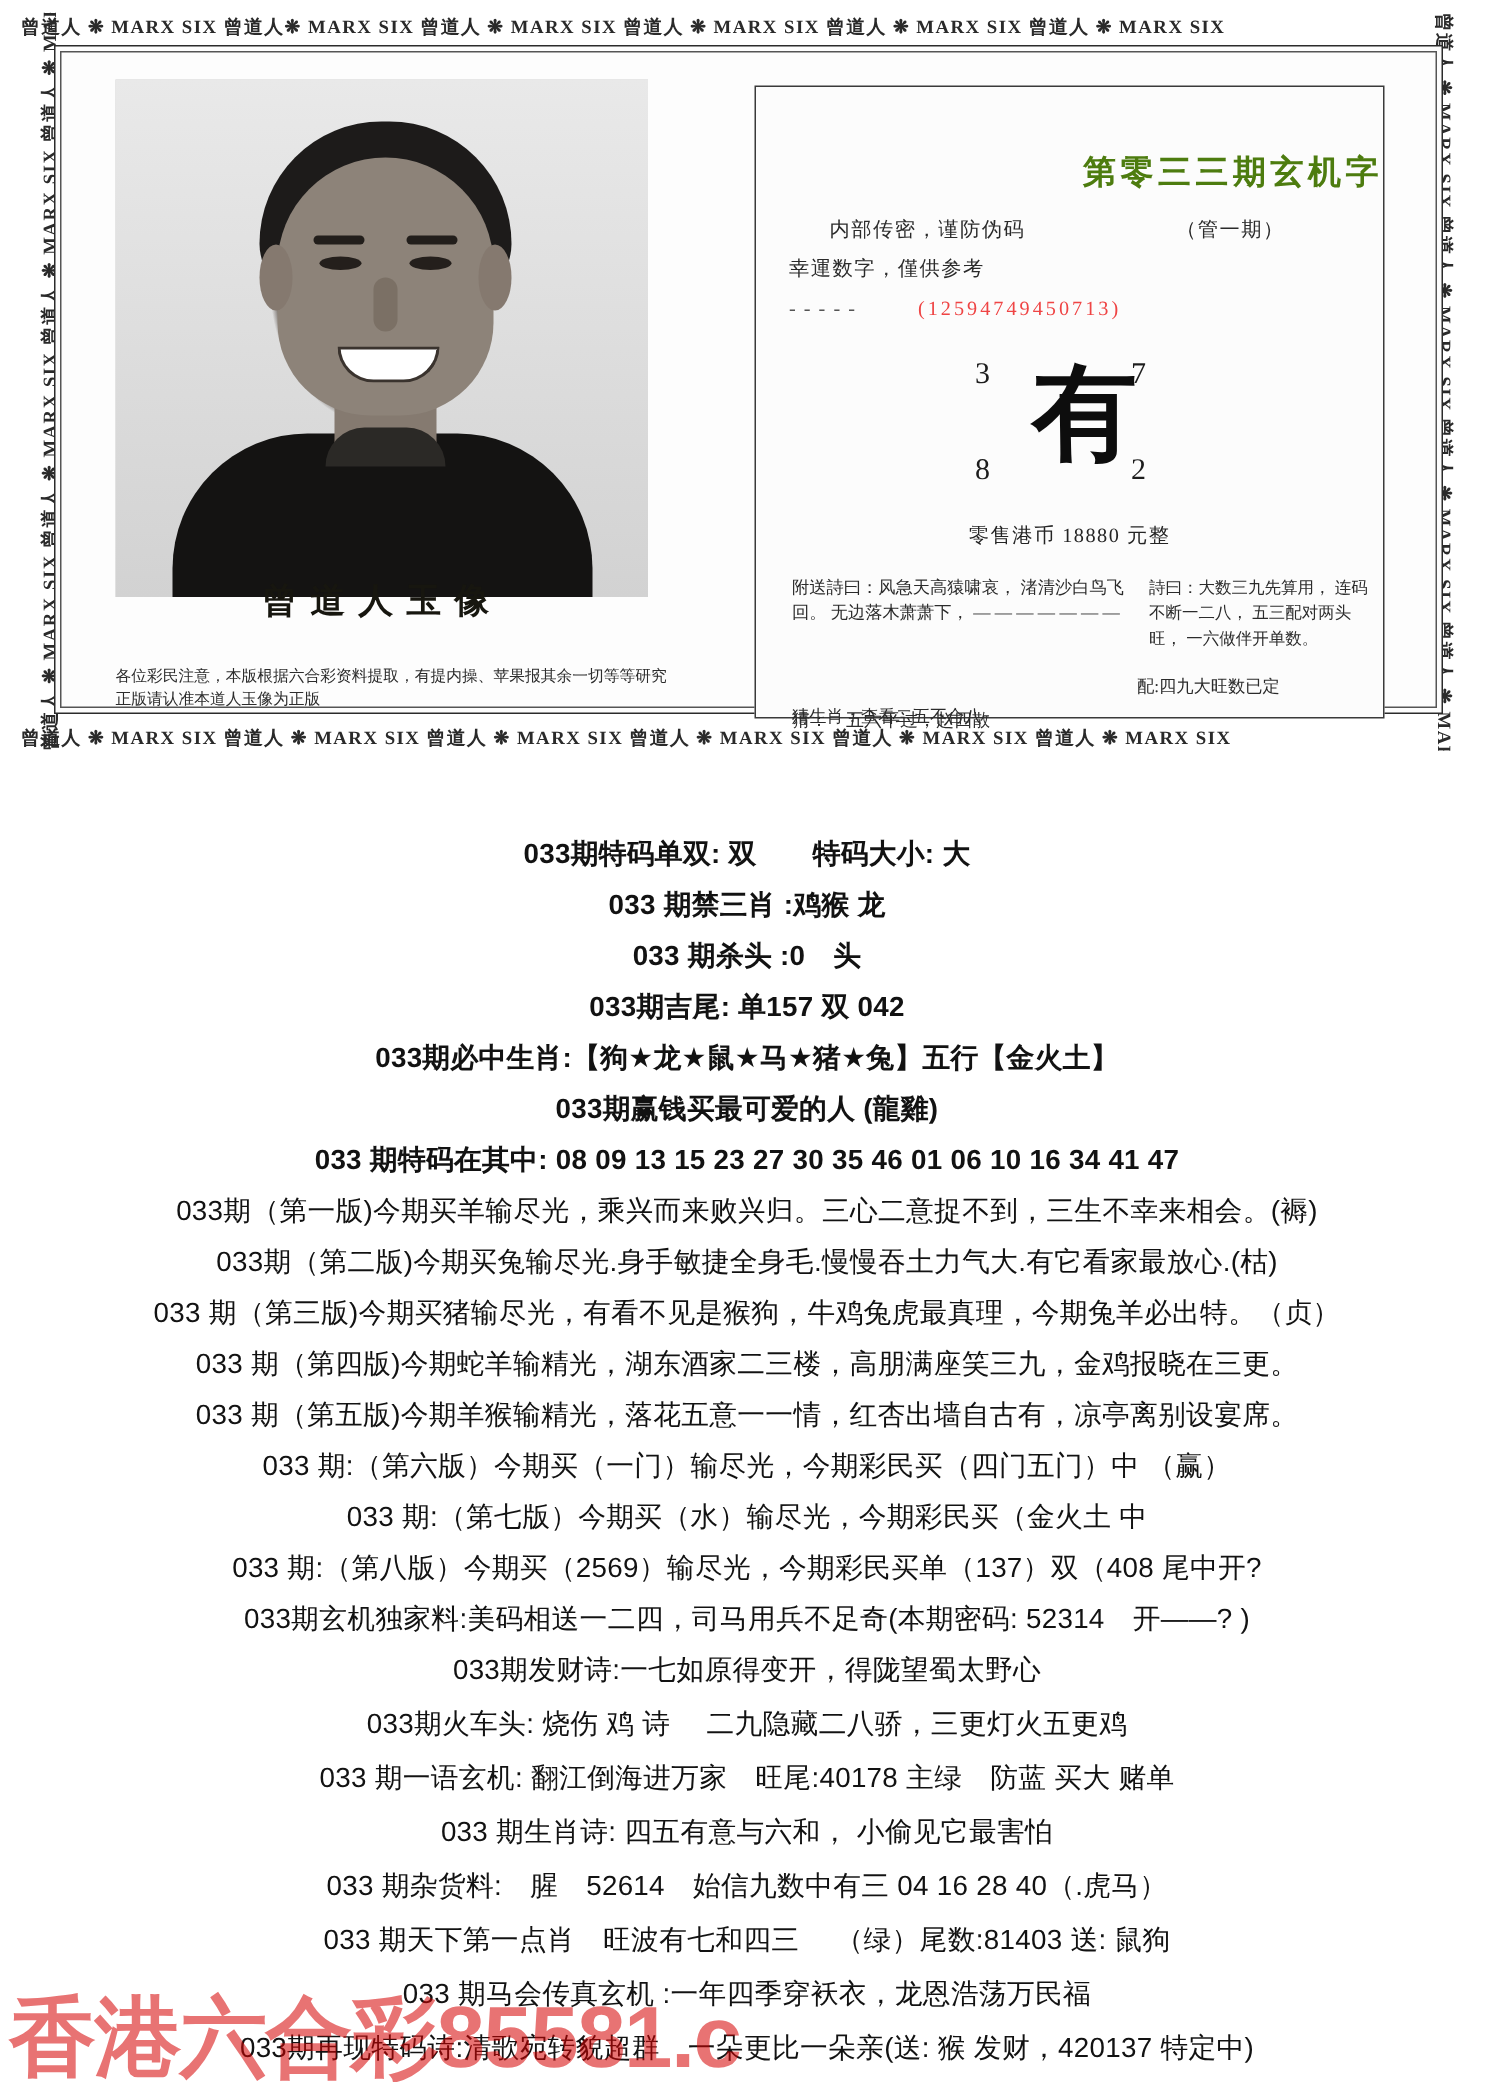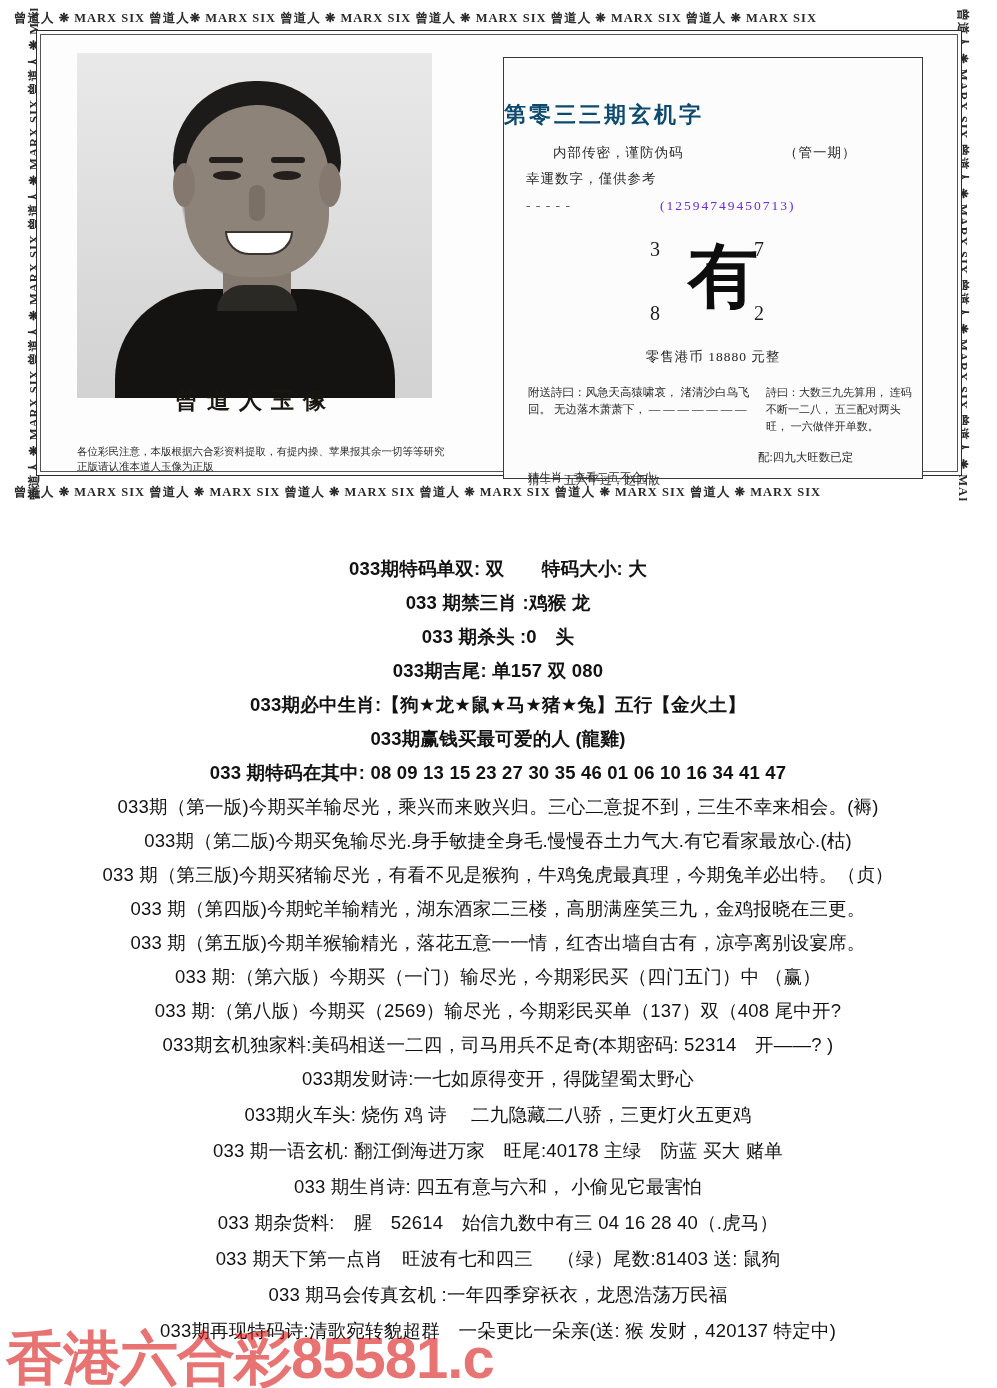--- a/index.html
+++ b/index.html
@@ -34,26 +34,26 @@
   .p-mouth{position:absolute;left:148px;top:178px;width:64px;height:20px;background:#ffffff;border:2px solid #3a332e;border-radius:0 0 32px 32px;}
   .p-neck{position:absolute;left:146px;top:214px;width:68px;height:40px;background:#857a70;}
   .p-body{position:absolute;left:38px;top:236px;width:280px;height:112px;background:#141312;border-radius:90px 90px 0 0;}
   .p-collar{position:absolute;left:140px;top:232px;width:80px;height:26px;background:#2b2926;border-radius:40px 40px 0 0;}
 
   #portrait-title{position:absolute;left:48px;top:354px;width:340px;text-align:center;font-family:"Liberation Serif","DejaVu Serif",serif;font-weight:bold;font-size:23px;letter-spacing:9px;color:#17160f;}
   #portrait-note{position:absolute;left:40px;top:414px;width:372px;font-size:10.5px;line-height:15px;color:#2c2c2c;font-family:Liberation Mono, monospace;}
 
   
   #card{position:absolute;left:466px;top:26px;width:418px;height:420px;border:1px solid #3a3a3a;background:#fcfcfc;}
-  #card-title{position:absolute;left:0;top:42px;width:418px;text-align:left;font-family:"Liberation Serif","DejaVu Serif",serif;font-weight:bold;font-size:22px;letter-spacing:3px;color:#0c4a6e;}
+  #card-title{position:absolute;left:0;top:42px;width:418px;text-align:right;font-family:"Liberation Serif","DejaVu Serif",serif;font-weight:bold;font-size:22px;letter-spacing:3px;color:#4d7c0f;}
   .card-line{position:absolute;font-family:"Liberation Serif","DejaVu Serif",serif;font-size:13.5px;color:#2a2a2a;letter-spacing:1px;}
   #card-l1{left:22px;top:86px;margin-left:27px;}
   #card-l1b{left:280px;top:86px;}
   #card-l2{left:22px;top:112px;}
-  #card-l3{left:108px;top:140px;letter-spacing:2px;color:#6d28d9;margin-left:48px;}
+  #card-l3{left:108px;top:140px;letter-spacing:2px;color:#ef4444;}
   #card-dots{left:22px;top:140px;color:#555;}
   #num-3{position:absolute;left:146px;top:180px;font-size:20px;font-family:"Liberation Serif","DejaVu Serif",serif;color:#1d1d1d;}
   #num-7{position:absolute;left:250px;top:180px;font-size:20px;font-family:"Liberation Serif","DejaVu Serif",serif;color:#1d1d1d;}
   #num-8{position:absolute;left:146px;top:244px;font-size:20px;font-family:"Liberation Serif","DejaVu Serif",serif;color:#1d1d1d;}
   #num-2{position:absolute;left:250px;top:244px;font-size:20px;font-family:"Liberation Serif","DejaVu Serif",serif;color:#1d1d1d;}
   #big-char{position:absolute;left:176px;top:172px;width:86px;height:94px;text-align:center;font-family:"Liberation Serif","DejaVu Serif",serif;font-size:70px;font-weight:bold;color:#0d0d0d;line-height:94px;}
   #card-price{position:absolute;left:0;top:290px;width:418px;text-align:center;font-family:Liberation Serif, serif;font-size:13.5px;letter-spacing:1px;color:#242424;}
   #poem-left{position:absolute;left:24px;top:326px;width:228px;font-family:"Liberation Serif","DejaVu Serif",serif;font-size:11.5px;line-height:17px;color:#2b2b2b;}
   #poem-right{position:absolute;left:262px;top:326px;width:146px;font-family:"Liberation Serif","DejaVu Serif",serif;font-size:11px;line-height:17px;color:#2b2b2b;}
   #card-bottom1{position:absolute;left:24px;top:412px;font-family:Liberation Serif, serif;font-size:11.5px;color:#2b2b2b;}
@@ -130,30 +130,31 @@
       <div id="card-bottom1b">配:四九大旺数已定</div>
       <div id="card-bottom2">猜：　五六平过，赵四散</div>
     </div>
   </div>
 </div>
 
 <div id="lines">
   <div class="line b">033期特码单双: 双　　特码大小: 大</div>
   <div class="line b">033 期禁三肖 :鸡猴 龙</div>
   <div class="line b">033 期杀头 :0　头</div>
-  <div class="line b">033期吉尾: 单157  双  080</div>
+  <div class="line b">033期吉尾: 单157  双  042</div>
   <div class="line b">033期必中生肖:【狗★龙★鼠★马★猪★兔】五行【金火土】</div>
   <div class="line b">033期赢钱买最可爱的人 (龍雞)</div>
   <div class="line b">033 期特码在其中: 08  09  13  15  23  27  30  35  46  01  06  10  16  34  41  47</div>
   <div class="line">033期（第一版)今期买羊输尽光，乘兴而来败兴归。三心二意捉不到，三生不幸来相会。(褥)</div>
   <div class="line">033期（第二版)今期买兔输尽光.身手敏捷全身毛.慢慢吞土力气大.有它看家最放心.(枯)</div>
   <div class="line">033 期（第三版)今期买猪输尽光，有看不见是猴狗，牛鸡兔虎最真理，今期兔羊必出特。（贞）</div>
   <div class="line">033 期（第四版)今期蛇羊输精光，湖东酒家二三楼，高朋满座笑三九，金鸡报晓在三更。</div>
   <div class="line">033 期（第五版)今期羊猴输精光，落花五意一一情，红杏出墙自古有，凉亭离别设宴席。</div>
   <div class="line">033 期:（第六版）今期买（一门）输尽光，今期彩民买（四门五门）中 （赢）</div>
+  <div class="line">033 期:（第七版）今期买（水）输尽光，今期彩民买（金火土 中</div>
   <div class="line">033 期:（第八版）今期买（2569）输尽光，今期彩民买单（137）双（408 尾中开?</div>
   <div class="line">033期玄机独家料:美码相送一二四，司马用兵不足奇(本期密码: 52314　开——? )</div>
   <div class="line sp">033期发财诗:一七如原得变开，得陇望蜀太野心</div>
   <div class="line sp">033期火车头: 烧伤 鸡 诗 　二九隐藏二八骄，三更灯火五更鸡</div>
   <div class="line sp">033 期一语玄机: 翻江倒海进万家　旺尾:40178 主绿　防蓝  买大  赌单</div>
   <div class="line sp">033 期生肖诗: 四五有意与六和， 小偷见它最害怕</div>
   <div class="line sp">033 期杂货料:　腥　52614　始信九数中有三  04 16 28 40（.虎马）</div>
   <div class="line sp">033 期天下第一点肖　旺波有七和四三　 （绿）尾数:81403 送: 鼠狗</div>
   <div class="line sp">033 期马会传真玄机 :一年四季穿袄衣，龙恩浩荡万民福</div>
   <div class="line sp">033期再现特码诗:清歌宛转貌超群　一朵更比一朵亲(送: 猴 发财，420137 特定中)</div>

